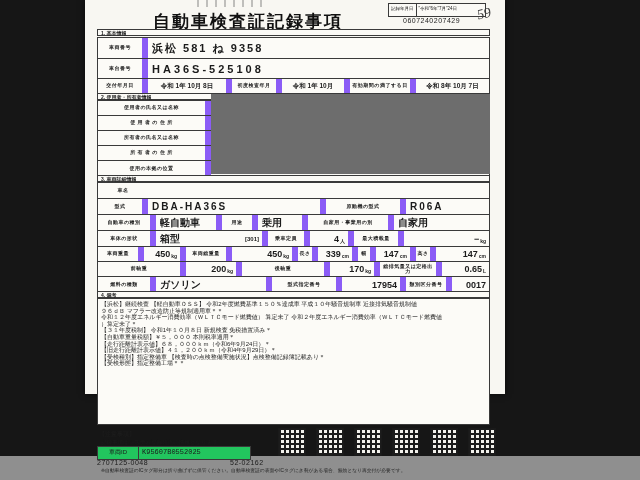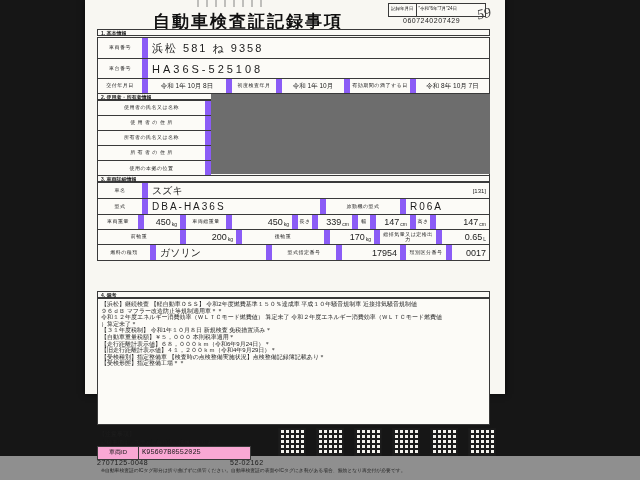--- a/index.html
+++ b/index.html
@@ -15,21 +15,21 @@
   .recbox .rc{font-size:4.5px;line-height:10px;padding:0 2px;white-space:nowrap;overflow:hidden;}
   .recbox .rc.l{border-right:1px solid #3a3a3a;}
   .docnum{left:318px;top:17px;font-size:7px;letter-spacing:.5px;color:#222;}
   .squiggle{left:392px;top:6px;font-family:"Liberation Serif",serif;font-style:italic;
             font-size:14px;color:#3a3a3a;transform:rotate(-14deg);}
   .specks{left:112px;top:0;width:70px;height:7px;opacity:.35;
           background:repeating-linear-gradient(90deg,#555 0 2px,transparent 2px 9px);}
   .shead{left:12px;width:393px;height:7px;border:1px solid #3a3a3a;background:#fbfaf6;
          font-size:5px;line-height:6px;padding-left:3px;box-sizing:border-box;font-weight:700;color:#222;}
   .tbl{left:12px;width:393px;border:1px solid #3a3a3a;background:#fcfbf7;box-sizing:border-box;}
-  .trow{display:flex;border-bottom:1px solid #3a3a3a;box-sizing:border-box;}
+  .trow{display:flex;border-bottom:1px solid #3a3a3a;box-sizing:border-box;font-weight:bold;}
   .trow:last-child{border-bottom:none;}
   .cell{border-right:6px solid #8b5cf6;box-sizing:border-box;overflow:hidden;display:flex;
         align-items:center;flex:0 0 auto;}
   .cell:last-child{border-right:none;}
   .grow{flex:1 1 auto;}
   .lab{font-size:5px;line-height:5.5px;color:#222;justify-content:center;text-align:center;
        letter-spacing:.5px;padding:0 1px;}
   .val{font-size:10px;padding-left:4px;position:relative;white-space:nowrap;}
   .sm{font-size:6.5px;justify-content:center;white-space:nowrap;}
   .num{font-size:9px;justify-content:flex-end;padding-right:3px;white-space:nowrap;}
@@ -41,21 +41,21 @@
   .w44{width:44px;} .w46{width:46px;} .w50{width:50px;} .w56{width:56px;} .w58{width:58px;}
   .w62{width:62px;} .w64{width:64px;} .w66{width:66px;} .w68{width:68px;} .w70{width:70px;}
   .w80{width:80px;} .w84{width:84px;} .w86{width:86px;} .w88{width:88px;} .w112{width:112px;}
   .w113{width:113px;} .w116{width:116px;} .w178{width:178px;}
   .redact{left:126px;top:94px;width:279px;height:80px;background:#6d6d6d;z-index:5;}
   .remarks{left:12px;top:298px;width:393px;height:127px;border:1px solid #3a3a3a;
            background:#fcfbf7;box-sizing:border-box;padding:2px 3px;}
   .remarks div{font-size:6px;line-height:6.6px;white-space:nowrap;overflow:hidden;color:#1d1d1d;}
   .notice1{left:14px;top:430px;font-size:6px;font-weight:700;}
   .notice2{left:16px;top:439px;font-size:5.5px;}
-  .idbox{left:12px;top:446px;width:152px;height:12px;border:1px solid #3a3a3a;display:flex;background:#f9a8d4;}
+  .idbox{left:12px;top:446px;width:152px;height:12px;border:1px solid #3a3a3a;display:flex;background:#22c55e;}
   .idbox .lc{font-size:6px;line-height:10px;width:40px;text-align:center;border-right:1px solid #3a3a3a;}
   .idbox .vc{font-size:7px;line-height:10px;padding-left:3px;font-family:"Liberation Mono","DejaVu Sans Mono",monospace;}
   .codel{left:12px;top:459px;font-size:7px;letter-spacing:.5px;}
   .coder{left:145px;top:459px;font-size:7px;letter-spacing:.5px;}
   .caution{left:16px;top:467px;width:390px;font-size:4.8px;color:#222;white-space:nowrap;overflow:hidden;}
   .qr{position:absolute;top:428px;width:26px;height:26px;background-color:#f2f1ec;border:1px solid #1a1a1a;
       background-image:repeating-linear-gradient(90deg,#1c1c1c 0 2px,transparent 2px 5px),
                        repeating-linear-gradient(0deg,#1c1c1c 0 2px,transparent 2px 5px);}
 </style>
 </head>
@@ -119,30 +119,51 @@
         <div class="cell lab w113">使用の本拠の位置</div>
         <div class="cell val grow"></div>
       </div>
     </div>
     <div class="abs redact"></div>
 
     <div class="abs shead" style="top:175px;">3. 車両詳細情報</div>
     <div class="abs tbl" style="top:182px;">
       <div class="trow h16">
         <div class="cell lab w50">車名</div>
-        <div class="cell val grow">
-          <span>スズキ</span>
-          <span class="code">[131]</span>
-        </div>
       </div>
       <div class="trow h16">
         <div class="cell lab w50">型式</div>
         <div class="cell val w178 ls2">DBA-HA36S</div>
         <div class="cell lab w80">原動機の型式</div>
         <div class="cell val grow ls2">R06A</div>
+      </div>
+      <div class="trow h16">
+        <div class="cell lab w58">自動車の種別</div>
+        <div class="cell val w66">軽自動車</div>
+        <div class="cell lab w36">用途</div>
+        <div class="cell val w50">乗用</div>
+        <div class="cell lab w86">自家用・事業用の別</div>
+        <div class="cell val grow">自家用</div>
+      </div>
+      <div class="trow h16">
+        <div class="cell lab w58">車体の形状</div>
+        <div class="cell val w112">
+          <span>箱型</span>
+          <span class="code">[301]</span>
+        </div>
+        <div class="cell lab w42">乗車定員</div>
+        <div class="cell num w44">
+          <span>4</span>
+          <span class="unit">人</span>
+        </div>
+        <div class="cell lab w50">最大積載量</div>
+        <div class="cell num grow">
+          <span>−</span>
+          <span class="unit">kg</span>
+        </div>
       </div>
       <div class="trow h15">
         <div class="cell lab w46">車両重量</div>
         <div class="cell num w42">
           <span>450</span>
           <span class="unit">kg</span>
         </div>
         <div class="cell lab w46">車両総重量</div>
         <div class="cell num w66">
           <span>450</span>

